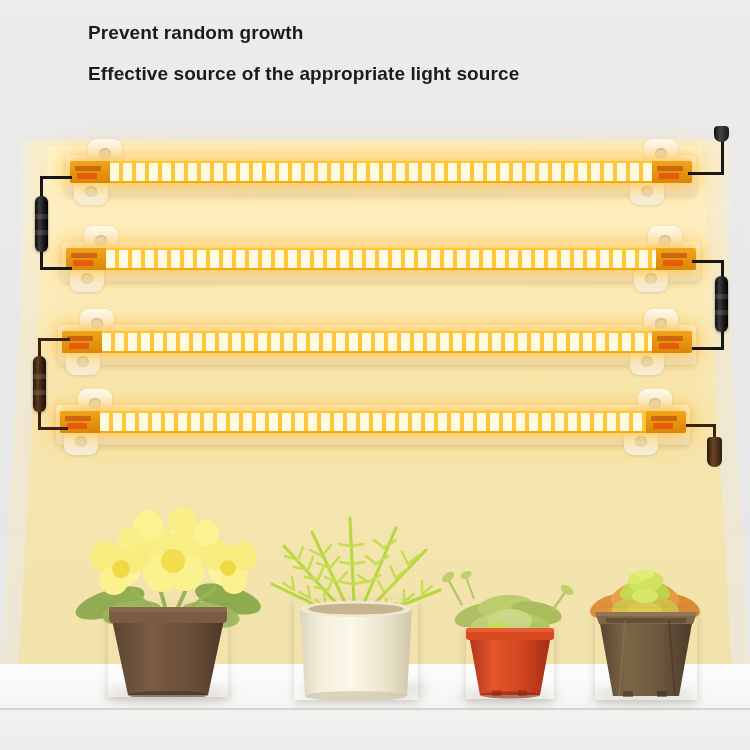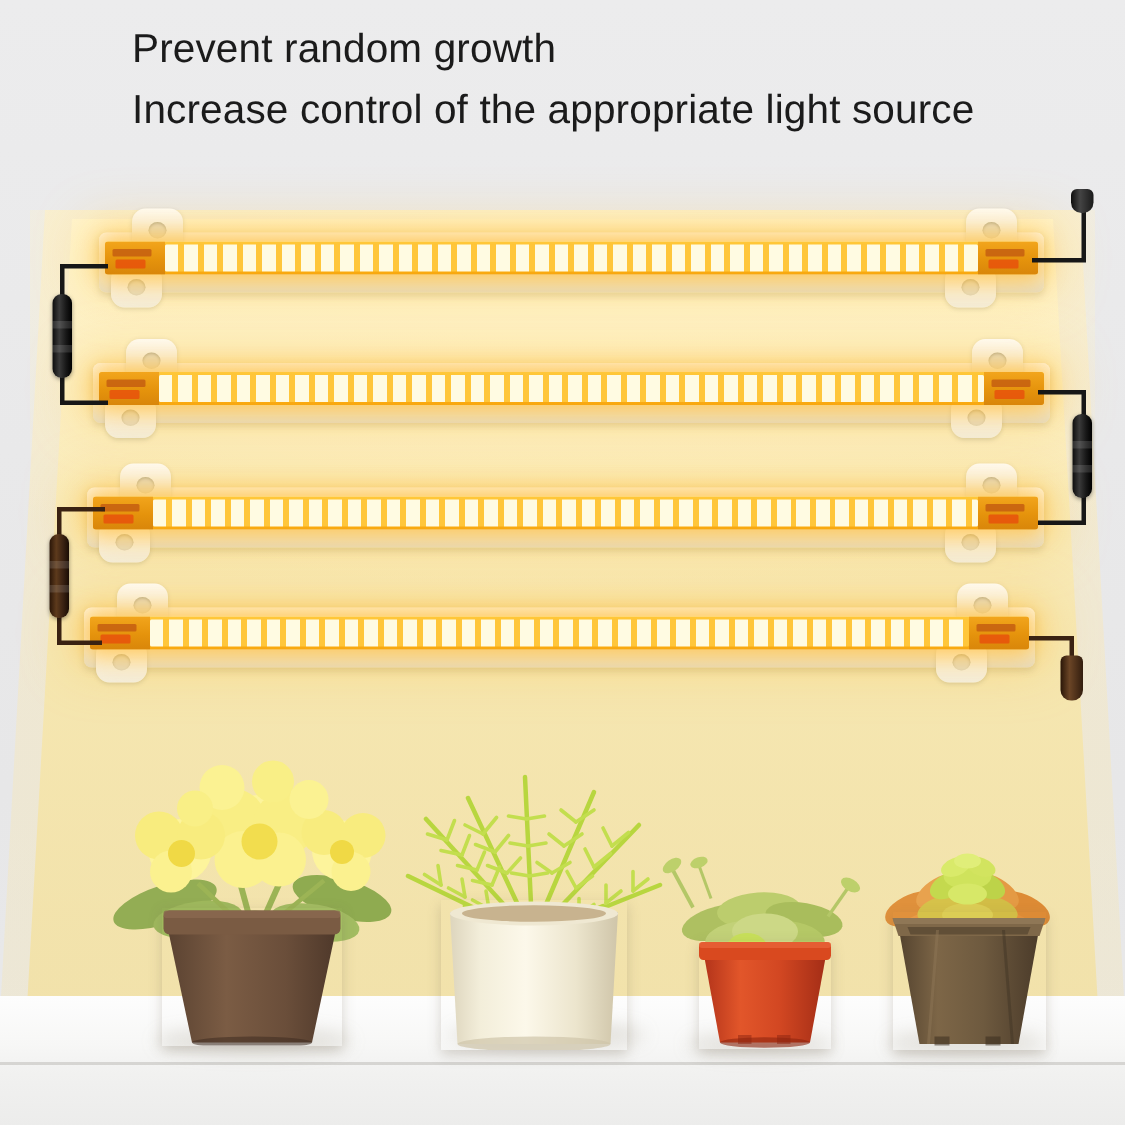--- a/index.html
+++ b/index.html
@@ -31,25 +31,25 @@
   
   .headlines {
     position: absolute;
     left: 88px;
     top: 12px;
     width: 660px;
     z-index: 40;
   }
   .headline {
     color: #1b1b1b;
-    font-size: 27px;
+    font-size: 19px;
     line-height: 41px;
     letter-spacing: 0.1px;
     white-space: nowrap;
-    font-weight: 400;
+    font-weight: 700;
   }
 
   
   .bar {
     position: absolute;
     height: 62px;
     z-index: 20;
   }
   .bar-body {
     position: absolute;
@@ -227,21 +227,21 @@
 
     <polygon points="30,140 720,140 752,712 -2,712" fill="url(#beamSoft)"></polygon>
 
     <polygon points="48,146 702,146 734,706 16,706" fill="url(#beamGrad)"></polygon>
 
     <rect x="20" y="140" width="710" height="320" fill="url(#topGlow)"></rect>
   </svg>
 
   <div class="headlines">
     <div class="headline">Prevent random growth</div>
-    <div class="headline">Increase control of the appropriate light source</div>
+    <div class="headline">Effective source of the appropriate light source</div>
   </div>
 
   <div class="bar" style="left:66px; top:145px; width:630px;">
     <div class="bar-body"></div>
     <div class="ear top-l"></div>
     <div class="ear bot-l"></div>
     <div class="ear top-r"></div>
     <div class="ear bot-r"></div>
     <div class="strip" style="left:4px; right:4px;">
       <div class="chip l"></div>

